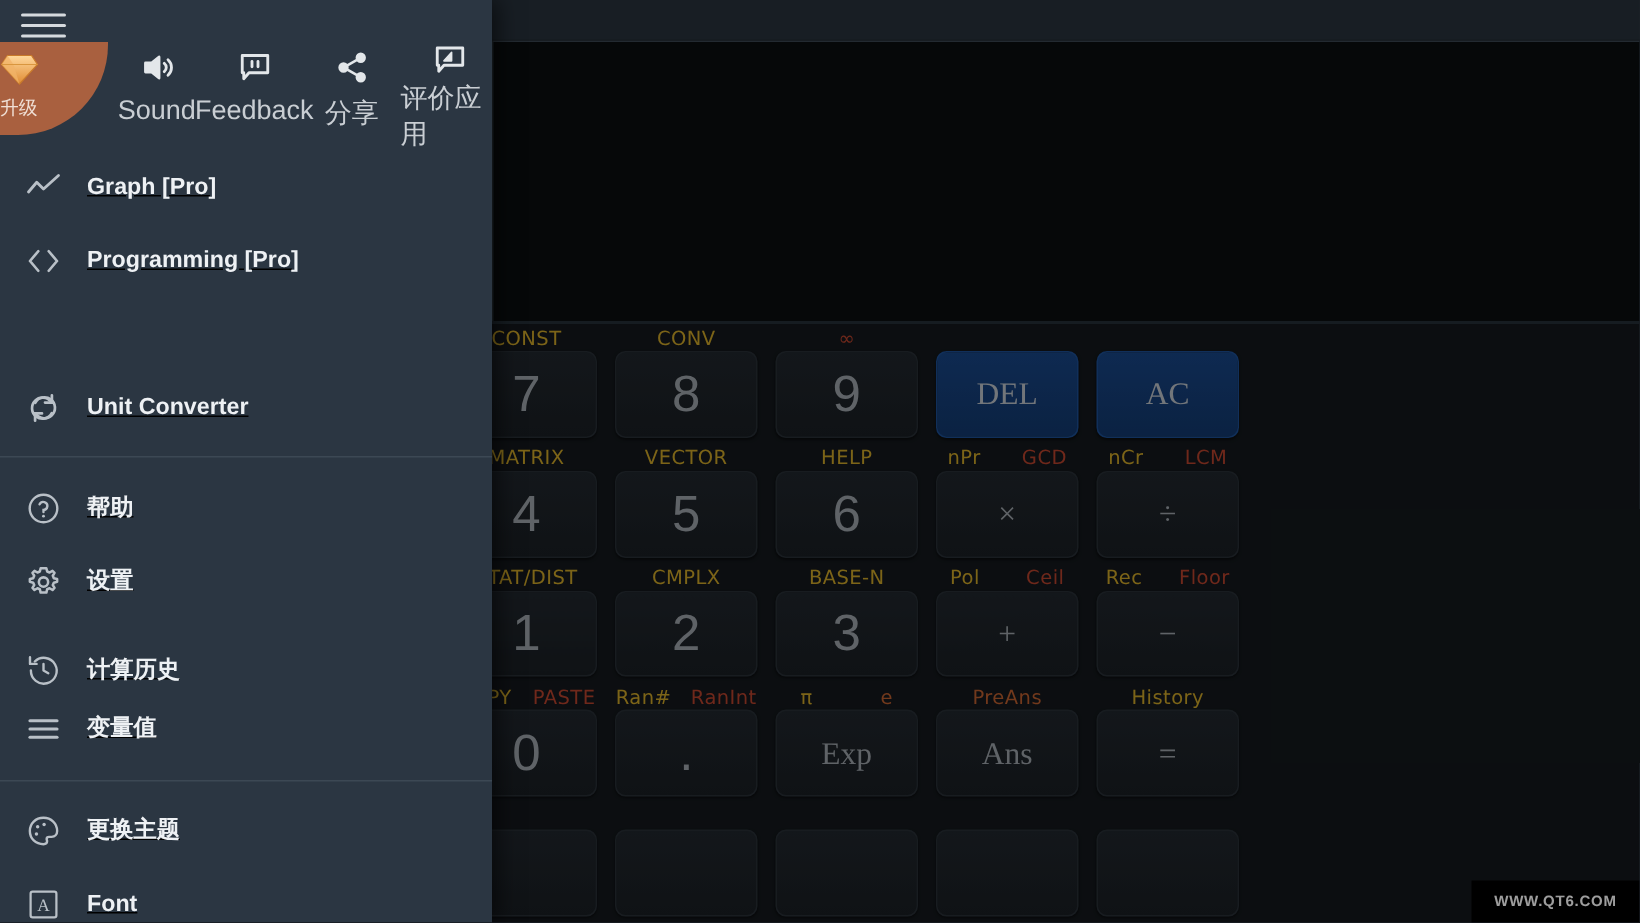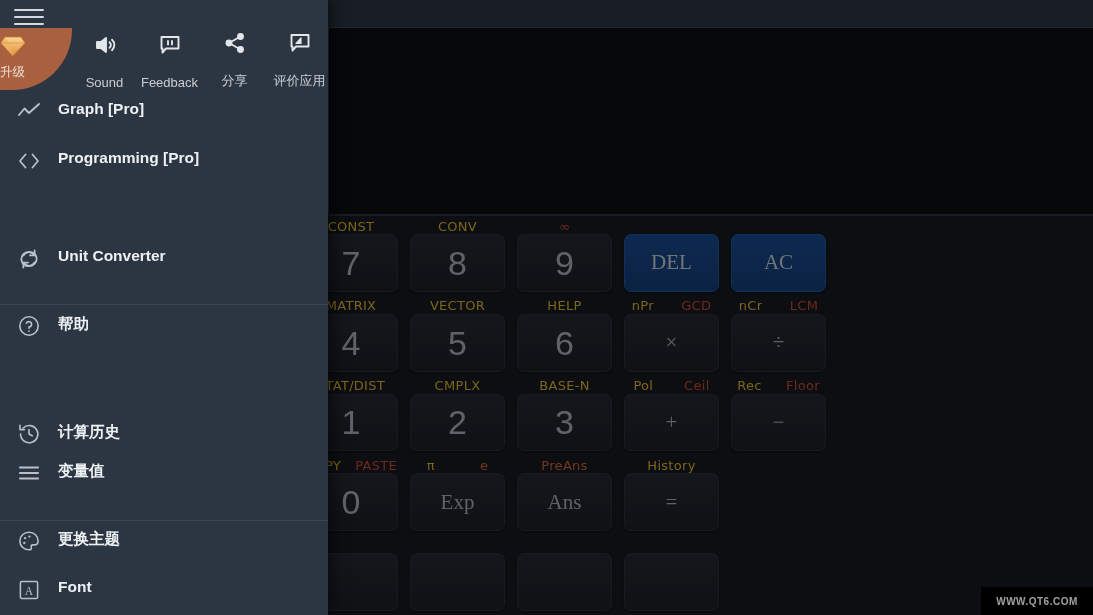--- a/index.html
+++ b/index.html
@@ -79,36 +79,36 @@
     position:absolute;left:14px;top:4px;width:30px;height:26px;
     display:flex;flex-direction:column;justify-content:center;gap:5px;
   }
   #hamburger span{display:block;height:2px;background:#d5d9dd;border-radius:1px;}
   #drawer-header{position:absolute;left:0;top:28px;width:328px;height:62px;}
   .hdr-item{
     position:absolute;top:0;width:65px;height:62px;
     display:flex;flex-direction:column;align-items:center;justify-content:flex-start;
   }
   .hdr-item .ic{height:34px;display:flex;align-items:center;justify-content:center;color:#e3e7ea;}
-  .hdr-item .lb{font-size:13px;color:#c9ced3;margin-top:14px;}
+  .hdr-item .lb{font-size:18px;color:#c9ced3;margin-top:1px;}
   #upgrade{
     position:absolute;left:0;top:28px;width:72px;height:62px;
     background:#a9603f;border-bottom-left-radius:0;
     border-bottom-right-radius:60px;border-top-right-radius:0;
   }
   #upgrade-inner{
     position:absolute;left:0;top:0;width:72px;height:62px;
     display:flex;flex-direction:column;align-items:flex-start;justify-content:flex-start;
   }
   #upgrade-inner .ic{height:36px;display:flex;align-items:center;justify-content:center;}
   #upgrade-inner .lb{font-size:12.5px;color:#f0e0d6;}
 
   .drawer-item{
     position:absolute;left:0;width:328px;height:49px;
-    display:flex;align-items:flex-start;
+    display:flex;align-items:center;text-decoration:underline;
   }
   .drawer-item .ic{width:58px;display:flex;align-items:center;justify-content:center;color:#b9c0c7;}
   .drawer-item .lb{
     font-size:15.5px;color:#eef1f4;font-weight:bold;
     font-family:"Liberation Sans","DejaVu Sans",sans-serif;
   }
   .divider{position:absolute;left:0;width:328px;height:1px;background:#3c4854;}
 </style>
 </head>
 <body>
@@ -348,20 +348,29 @@
             <span class="t sm">Tan</span>
           </div>
         </div>
         <div class="cell">
           <div class="lbl-row">
             <span class="lbl-y">COPY</span>
             <span class="lbl-r">PASTE</span>
           </div>
           <div class="btn">
             <span class="t">0</span>
+          </div>
+        </div>
+        <div class="cell">
+          <div class="lbl-row">
+            <span class="lbl-y">Ran#</span>
+            <span class="lbl-r">RanInt</span>
+          </div>
+          <div class="btn">
+            <span class="t">.</span>
           </div>
         </div>
         <div class="cell">
           <div class="lbl-row">
             <span class="lbl-y">π</span>
             <span class="lbl-o">e</span>
           </div>
           <div class="btn">
             <span class="t sm">Exp</span>
           </div>
@@ -536,20 +545,29 @@
     <div class="ic">
       <svg width="24" height="24" viewBox="0 0 24 24" fill="none" stroke="#b9c0c7" stroke-width="1.6" stroke-linecap="round">
         <circle cx="12" cy="12" r="9.2"></circle>
         <path d="M9.4 9.2 A2.7 2.7 0 1 1 12 13 L12 14.3"></path>
         <circle cx="12" cy="17.1" r="0.95" fill="#b9c0c7" stroke="none"></circle>
       </svg>
     </div>
     <div class="lb">帮助</div>
   </div>
 
+  <div class="drawer-item" style="top:363px">
+    <div class="ic">
+      <svg width="24" height="24" viewBox="0 0 24 24" fill="none" stroke="#b9c0c7" stroke-width="1.7" stroke-linejoin="round">
+        <path d="M12 2.8 l1.9 0 0.55 2.2 1.6 0.68 1.95 -1.15 1.35 1.35 -1.15 1.95 0.68 1.6 2.2 0.55 0 1.9 -2.2 0.55 -0.68 1.6 1.15 1.95 -1.35 1.35 -1.95 -1.15 -1.6 0.68 -0.55 2.2 -1.9 0 -1.9 0 -0.55 -2.2 -1.6 -0.68 -1.95 1.15 -1.35 -1.35 1.15 -1.95 -0.68 -1.6 -2.2 -0.55 0 -1.9 2.2 -0.55 0.68 -1.6 -1.15 -1.95 1.35 -1.35 1.95 1.15 1.6 -0.68 0.55 -2.2 z"></path>
+        <circle cx="12" cy="12" r="3.1"></circle>
+      </svg>
+    </div>
+    <div class="lb">设置</div>
+  </div>
 
   <div class="drawer-item" style="top:422px">
     <div class="ic">
       <svg width="24" height="24" viewBox="0 0 24 24" fill="none" stroke="#b9c0c7" stroke-width="1.6" stroke-linecap="round" stroke-linejoin="round">
         <path d="M3.6 12 A8.6 8.6 0 1 0 6.2 6"></path>
         <polyline points="3,3.2 3,7.6 7.4,7.6"></polyline>
         <polyline points="12,7.6 12,12 15.2,13.8"></polyline>
       </svg>
     </div>
     <div class="lb">计算历史</div>

